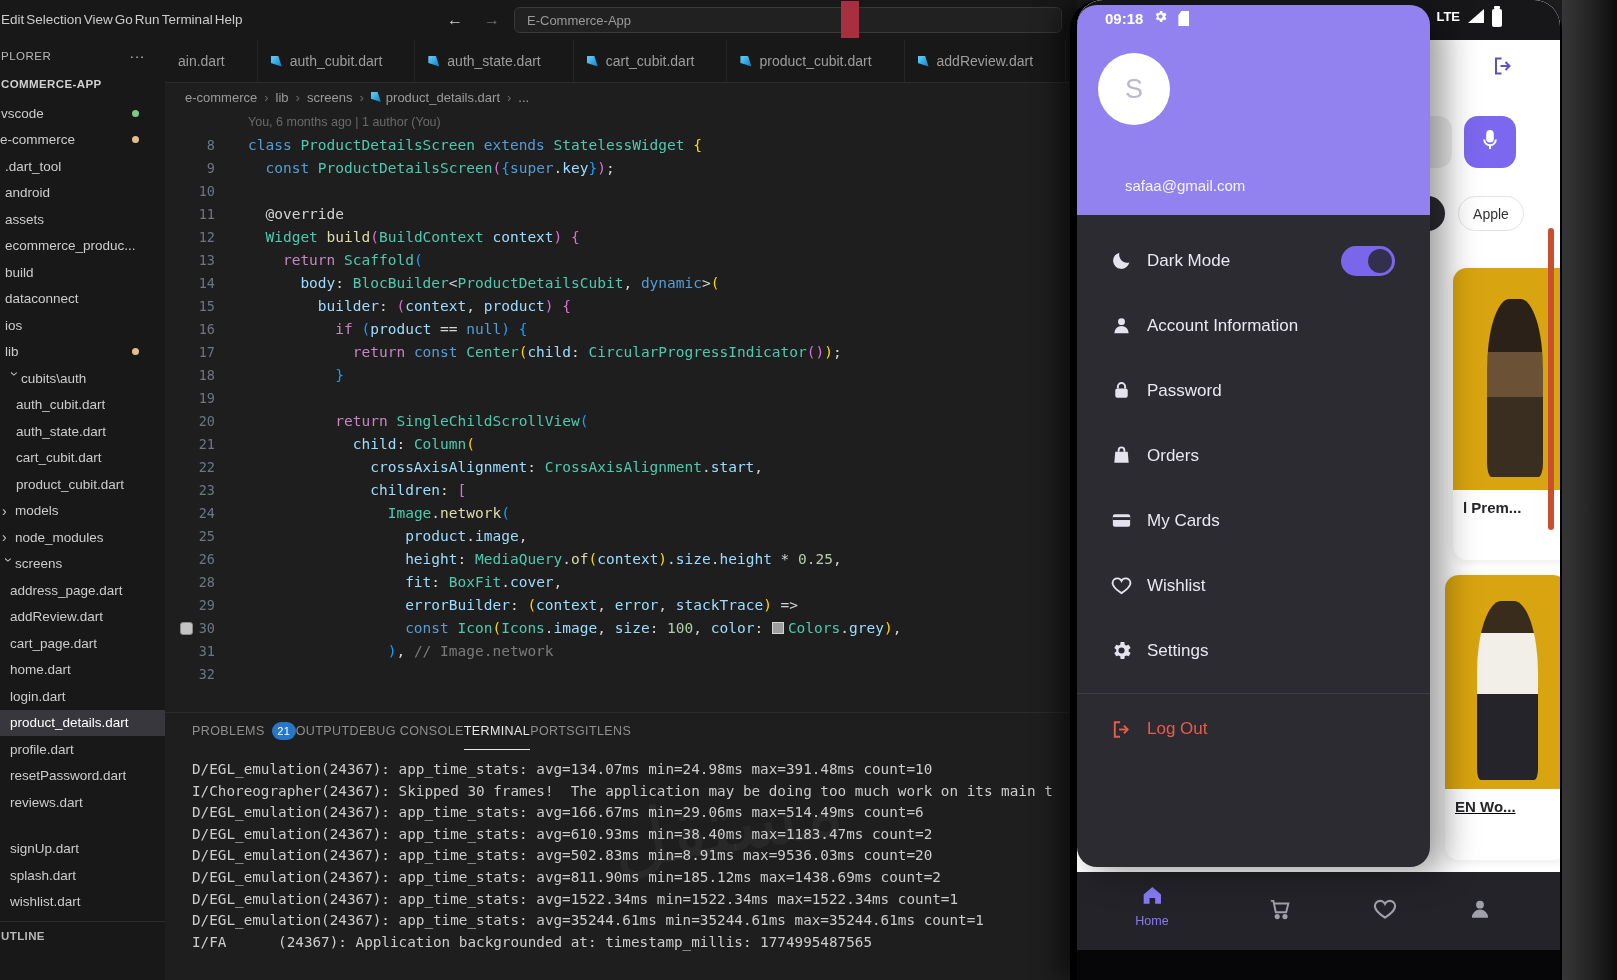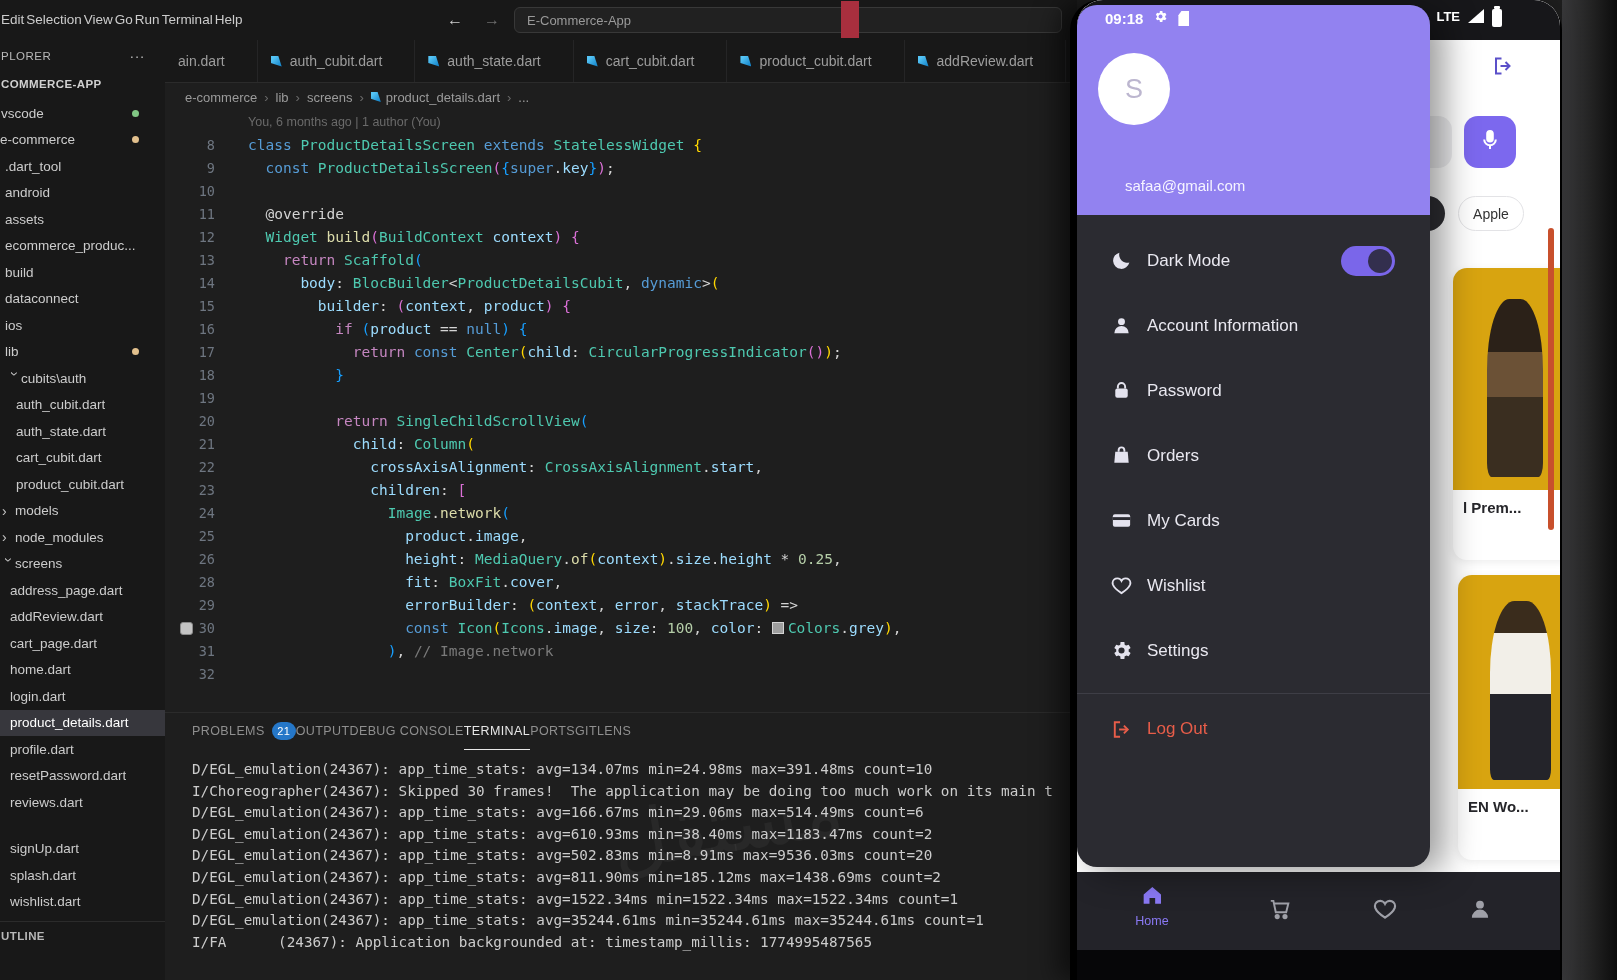--- a/index.html
+++ b/index.html
@@ -69,21 +69,21 @@
   .batt::before{content:"";position:absolute;left:2px;top:-3px;width:6px;height:3px;background:#fff;border-radius:1px;}
   
   .app-underlay{position:absolute;inset:0;background:#fff;z-index:4;}
   .app-logout{position:absolute;left:414px;top:54px;color:#5b50c9;}
   .search-box{position:absolute;left:60px;top:116px;width:315px;height:52px;background:#ededef;border-radius:14px;}
   .mic-btn{position:absolute;left:387px;top:116px;width:52px;height:52px;background:#7c68ee;border-radius:14px;display:flex;align-items:center;justify-content:center;}
   .chip-dark{position:absolute;left:308px;top:196px;width:60px;height:35px;background:#2e2e33;border-radius:18px;}
   .chip-light{position:absolute;left:381px;top:196px;width:66px;height:35px;background:#fff;border:1px solid #e3e3e6;border-radius:18px;display:flex;align-items:center;justify-content:center;font-size:14px;color:#333;box-sizing:border-box;}
   .pcard{position:absolute;width:122px;background:#fff;border-radius:14px;box-shadow:0 2px 8px rgba(0,0,0,.08);}
   #pcard1{left:376px;top:268px;height:292px;}
-  #pcard2{left:381px;top:575px;height:285px;}
+  #pcard2{left:368px;top:575px;height:285px;text-decoration:underline;}
   .pimg{background:#d8a410;border-radius:14px 14px 0 0;position:relative;overflow:hidden;}
   #pcard1 .pimg{height:222px;} #pcard2 .pimg{height:214px;}
   .fig-dark{position:absolute;left:28%;top:14%;width:46%;height:80%;background:linear-gradient(#2b2118 0 30%,#6b5136 30% 55%,#3a2e20 55%);border-radius:40% 40% 8% 8%;}
   .fig-two{position:absolute;left:26%;top:12%;width:50%;height:84%;background:linear-gradient(#3a2c1c 0 18%,#f2efe8 18% 52%,#24242a 52%);border-radius:40% 40% 6% 6%;}
   .ptitle{padding:9px 10px 0;font-size:15px;font-weight:600;color:#26262a;white-space:nowrap;overflow:hidden;}
   .app-scrollbar{position:absolute;left:471px;top:228px;width:6px;height:302px;background:#c8502c;border-radius:3px;z-index:5;}
   
   #drawer{position:absolute;left:0;top:5px;width:353px;height:862px;background:#2b2b31;border-radius:20px;z-index:20;box-shadow:14px 6px 34px rgba(0,0,0,.4);}
   .d-header{height:210px;background:#9282f0;border-radius:20px 20px 0 0;position:relative;}
   .avatar{position:absolute;left:21px;top:48px;width:72px;height:72px;border-radius:50%;background:#fff;display:flex;align-items:center;justify-content:center;font-size:27px;color:#bcb6cf;}

